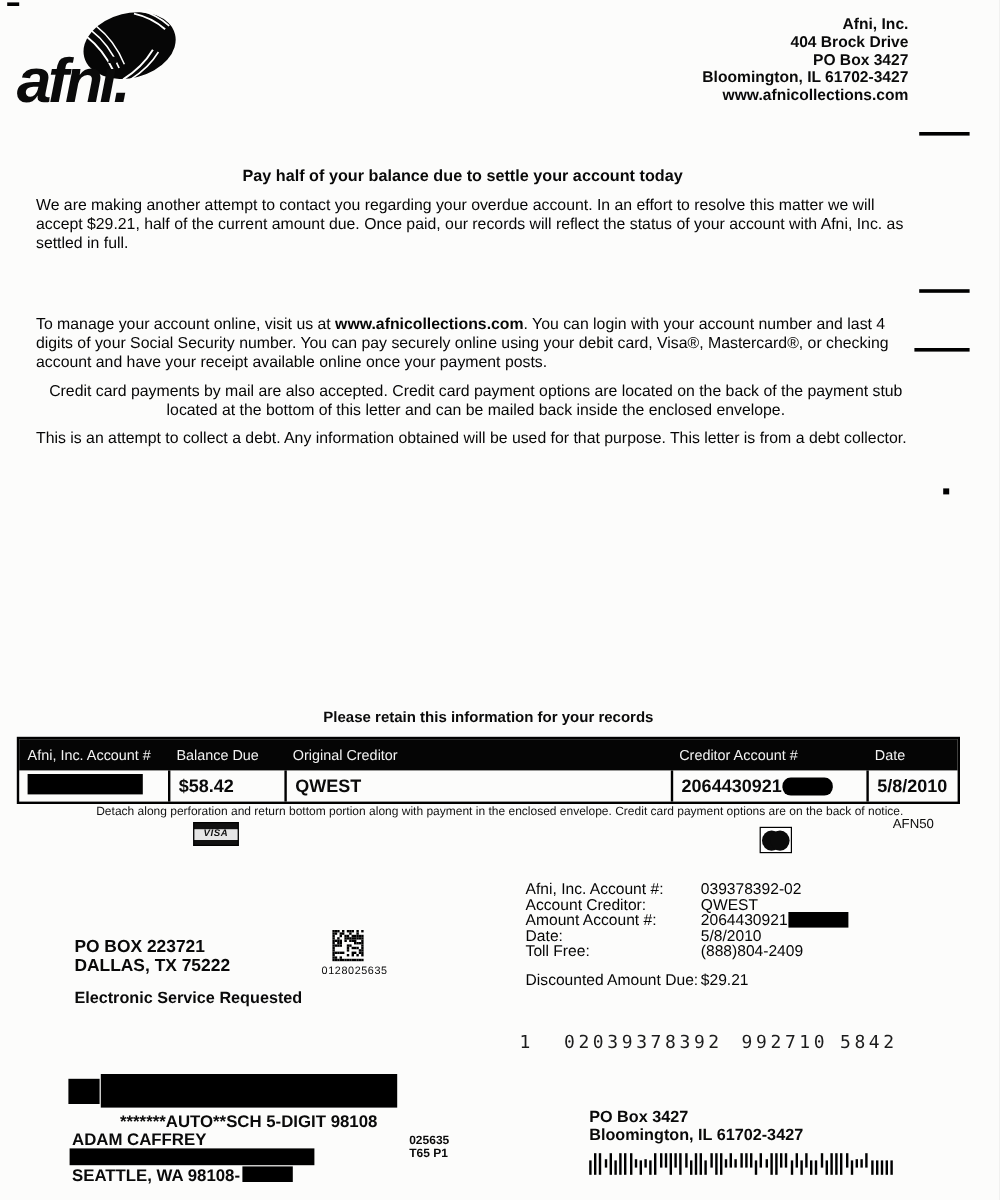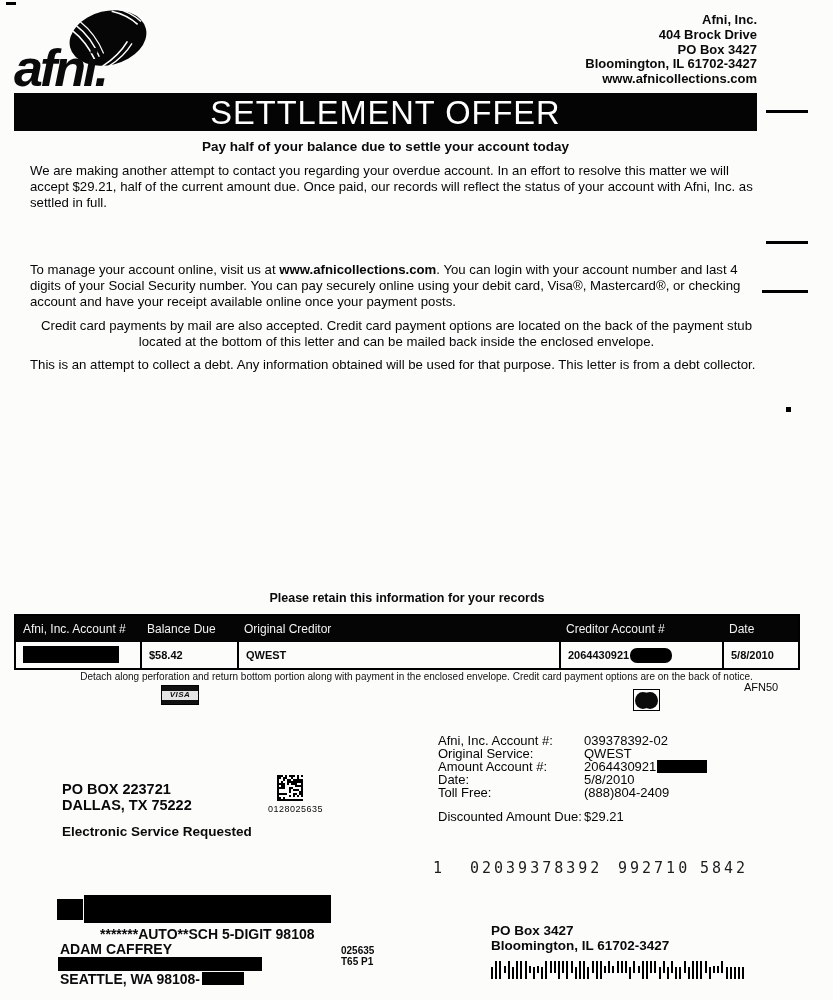--- a/index.html
+++ b/index.html
@@ -22,21 +22,21 @@
   .subtitle{font-size:13.5px;font-weight:bold;}
 
   
   .para{font-size:13.2px;line-height:16px;margin:0;width:733px;color:#060606;}
   .inline-redact{display:inline-block;width:88px;height:11px;background:#000;vertical-align:-1px;margin:0 5px;}
 
   
   .retain{font-size:12.5px;font-weight:bold;}
   .rec-table{border:2px solid #000;display:flex;flex-direction:column;}
   .rec-head{background:#050505;color:#f2f2f2;display:flex;height:26px;align-items:center;font-size:12px;}
-  .rec-row{display:flex;height:26px;align-items:center;font-size:11px;font-weight:bold;}
+  .rec-row{display:flex;height:26px;align-items:center;font-size:15px;font-weight:bold;}
   .hc,.rc{padding-left:7px;}
   .c1{width:124px;} .c2{width:97px;} .c3{width:322px;} .c4{width:163px;} .c5{flex:1;}
   .rec-row .c2,.rec-row .c3,.rec-row .c4,.rec-row .c5{border-left:2px solid #000;height:26px;display:flex;align-items:center;}
   .fine{font-size:10px;color:#111;}
   .fine2{font-size:10.5px;color:#111;}
 
   
   .visa{width:38px;height:20px;background:#111;border:1px solid #000;display:flex;flex-direction:column;justify-content:center;}
   .visa-band{background:#e5e5e5;height:9px;display:flex;align-items:center;justify-content:center;}
   .visa-band span{font-size:8px;font-weight:bold;font-style:italic;color:#111;letter-spacing:.5px;line-height:1;}
@@ -88,23 +88,20 @@
   <div class="abs logo-text" style="left:14px;top:42px;">afni.</div>
 
   <div class="abs company-block" style="right:76px;top:13px;">
     <div>Afni, Inc.</div>
     <div>404 Brock Drive</div>
     <div>PO Box 3427</div>
     <div>Bloomington, IL 61702-3427</div>
     <div>www.afnicollections.com</div>
   </div>
 
-  <div class="abs banner" style="left:14px;top:93px;width:743px;height:38px;">
-    <span class="banner-title">SETTLEMENT OFFER</span>
-  </div>
   <div class="abs subtitle ctr" style="left:14px;top:139px;width:743px;">Pay half of your balance due to settle your account today</div>
 
   <p class="abs para" style="left:30px;top:163px;">We are making another attempt to contact you regarding your overdue account.  In an effort to resolve this matter we will accept $29.21, half of the current amount due.  Once paid, our records will reflect the status of your account with Afni, Inc. as settled in full.</p>
 
 
   <p class="abs para" style="left:30px;top:262px;"><span>To manage your account online, visit us at </span><span class="b">www.afnicollections.com</span><span>.  You can login with your account number and last 4 digits of your Social Security number.  You can pay securely online using your debit card, Visa®, Mastercard®, or checking account and have your receipt available online once your payment posts.</span></p>
 
   <p class="abs para" style="left:30px;top:318px;text-align:center;">Credit card payments by mail are also accepted.  Credit card payment options are located on the back of the payment stub located at the bottom of this letter and can be mailed back inside the enclosed envelope.</p>
 
   <p class="abs para" style="left:30px;top:357px;">This is an attempt to collect a debt.  Any information obtained will be used for that purpose.  This letter is from a debt collector.</p>
@@ -319,21 +316,21 @@
       <div class="qcell" style="background: rgb(0, 0, 0);"></div>
       <div class="qcell" style="background: rgb(0, 0, 0);"></div>
       <div class="qcell" style="background: rgb(0, 0, 0);"></div>
       <div class="qcell" style="background: rgb(0, 0, 0);"></div>
     </div>
   <div class="abs qr-num" style="left:268px;top:804px;">0128025635</div>
 
   <div class="info-row" style="left:438px;top:734px;"><span>Afni, Inc. Account #:</span></div>
   <div class="info-row" style="left:584px;top:734px;">039378392-02</div>
 
-  <div class="info-row" style="left:438px;top:747px;"><span>Original Service:</span></div>
+  <div class="info-row" style="left:438px;top:747px;"><span>Account Creditor:</span></div>
   <div class="info-row" style="left:584px;top:747px;">QWEST</div>
 
   <div class="info-row" style="left:438px;top:760px;"><span>Amount Account #:</span></div>
   <div class="info-row" style="left:584px;top:760px;"><span>2064430921</span><span class="redact" style="width:50px;height:13px;vertical-align:-2px;margin-left:1px;"></span></div>
 
   <div class="info-row" style="left:438px;top:773px;"><span>Date:</span></div>
   <div class="info-row" style="left:584px;top:773px;">5/8/2010</div>
 
   <div class="info-row" style="left:438px;top:786px;"><span>Toll Free:</span></div>
   <div class="info-row" style="left:584px;top:786px;">(888)804-2409</div>

